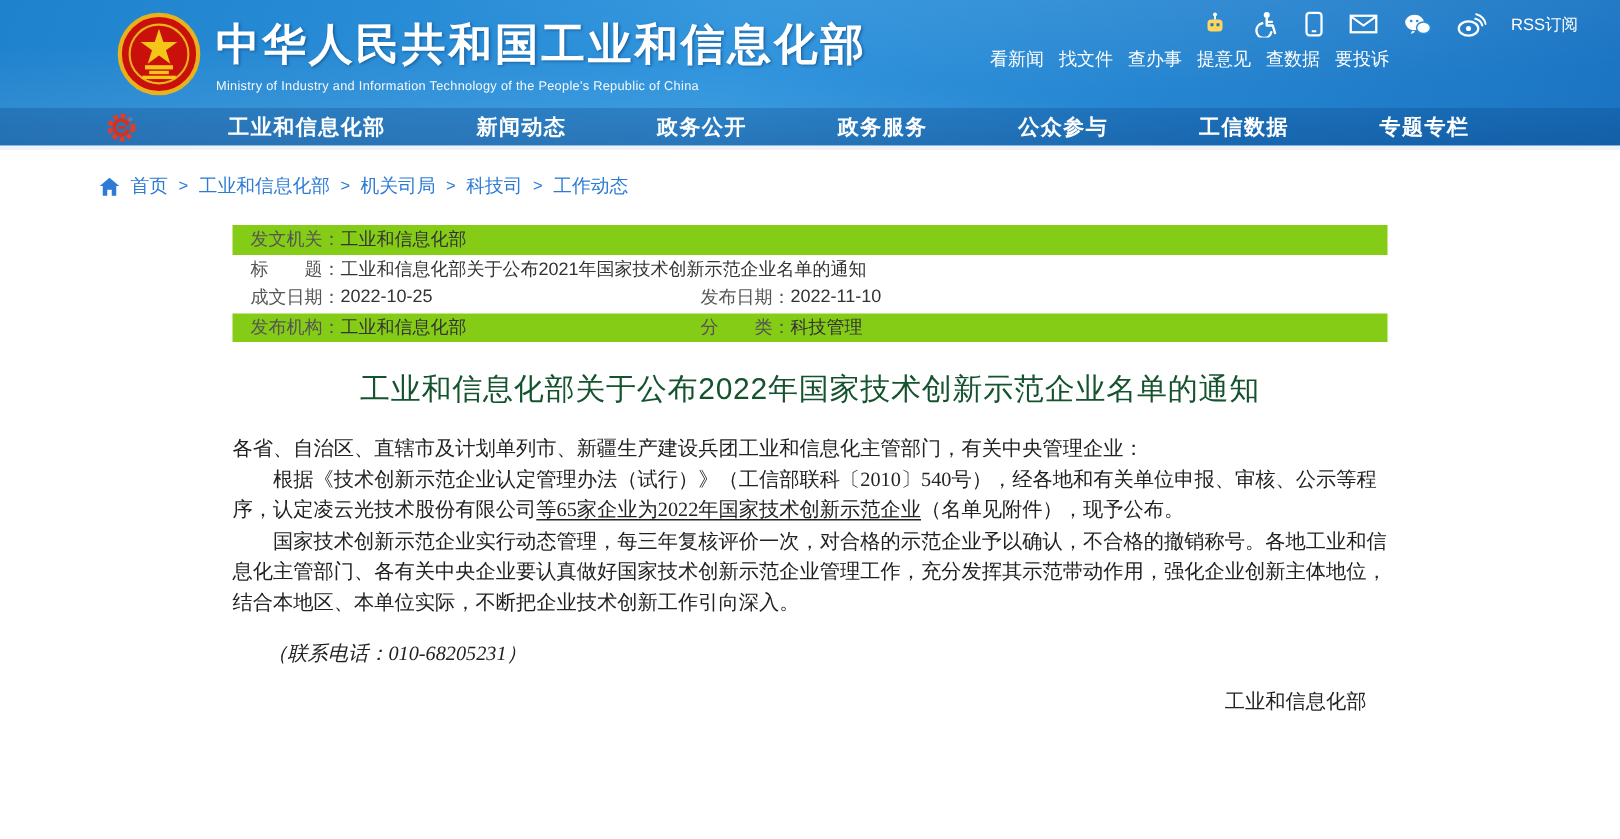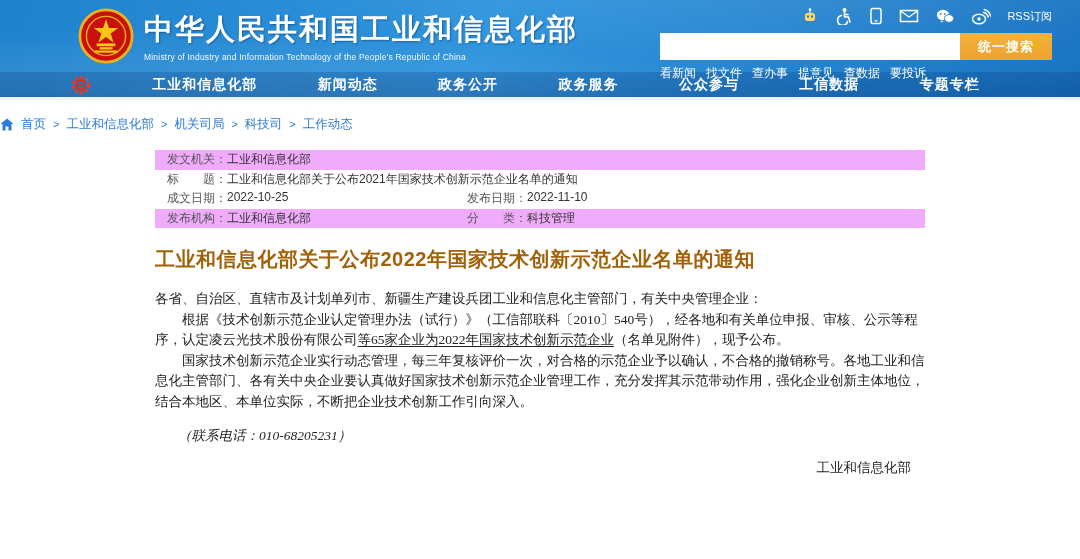--- a/index.html
+++ b/index.html
@@ -46,41 +46,41 @@
     padding:0 70px;
     border-bottom:3px solid #edf3fa;
   }
   .nav-logo { width:22px; height:22px; flex:0 0 auto; margin-right:30px; }
   .nav-items { flex:1; display:flex; justify-content:space-around; }
   .nav-item { color:#fff; font-size:14px; font-weight:bold; letter-spacing:1px; cursor:pointer; white-space:nowrap; }
 
   
   .breadcrumb {
     display:flex; align-items:center; gap:7px;
-    margin-top:14px; height:20px;
+    padding-left:66px; margin-top:14px; height:20px;
     font-size:12.5px; color:#2d7bd5;
   }
   .breadcrumb .crumb { cursor:pointer; white-space:nowrap; }
   .breadcrumb .sep { color:#2d7bd5; font-size:11px; }
 
   
   .content { width:770px; margin:0 auto; }
 
   .meta-table { margin-top:16px; font-size:12px; color:#333; }
   .meta-row { display:flex; align-items:center; padding:0 12px; height:19.5px; }
-  .meta-row.shade { background:#f0abfc; }
+  .meta-row.shade { background:#84cc16; }
   .meta-label { color:#555; white-space:pre; }
   .meta-value { color:#333; white-space:pre; }
   .pair-left { width:300px; display:flex; }
   .pair-right { display:flex; }
 
   .doc-title {
     margin-top:18px;
-    text-align:left;
-    font-size:20px; font-weight:bold; color:#a16207;
+    text-align:center;
+    font-size:20px; font-weight:normal; color:#14532d;
     letter-spacing:.5px;
   }
 
   .doc-body { font-family:"Liberation Serif","DejaVu Serif",serif; color:#222; }
   .doc-number { text-align:center; margin-top:34px; font-size:13.5px; white-space:pre; }
 
   .paragraphs { margin-top:16px; font-size:13.5px; line-height:20.5px; }
   .para { text-indent:2em; }
   .para.no-indent { text-indent:0; }
   .underlined { text-decoration:underline; text-underline-offset:2px; }
@@ -141,24 +141,20 @@
           <circle cx="9.8" cy="6" r=".9" fill="#2a8fd8"></circle>
           <path d="M6.5 12.5 L5.5 14.8 L8.5 13.2 Z" fill="#fff"></path>
         </svg>
         <svg width="20" height="17" viewBox="0 0 20 17">
           <ellipse cx="8" cy="11" rx="6.5" ry="4.7" fill="none" stroke="#fff" stroke-width="1.5"></ellipse>
           <circle cx="8" cy="11" r="1.7" fill="#fff"></circle>
           <path d="M12.5 4.5 A6 6 0 0 1 17.2 9" stroke="#fff" stroke-width="1.4" fill="none" stroke-linecap="round"></path>
           <path d="M13.2 1.5 A9 9 0 0 1 19.5 8" stroke="#fff" stroke-width="1.4" fill="none" stroke-linecap="round"></path>
         </svg>
         <span class="rss-label">RSS订阅</span>
-      </div>
-      <div class="search-row">
-        <input class="search-input" type="text" value="" style="">
-        <button class="search-button">统一搜索</button>
       </div>
       <div class="quick-row">
         <span>看新闻</span>
         <span>找文件</span>
         <span>查办事</span>
         <span>提意见</span>
         <span>查数据</span>
         <span>要投诉</span>
       </div>
     </div>

